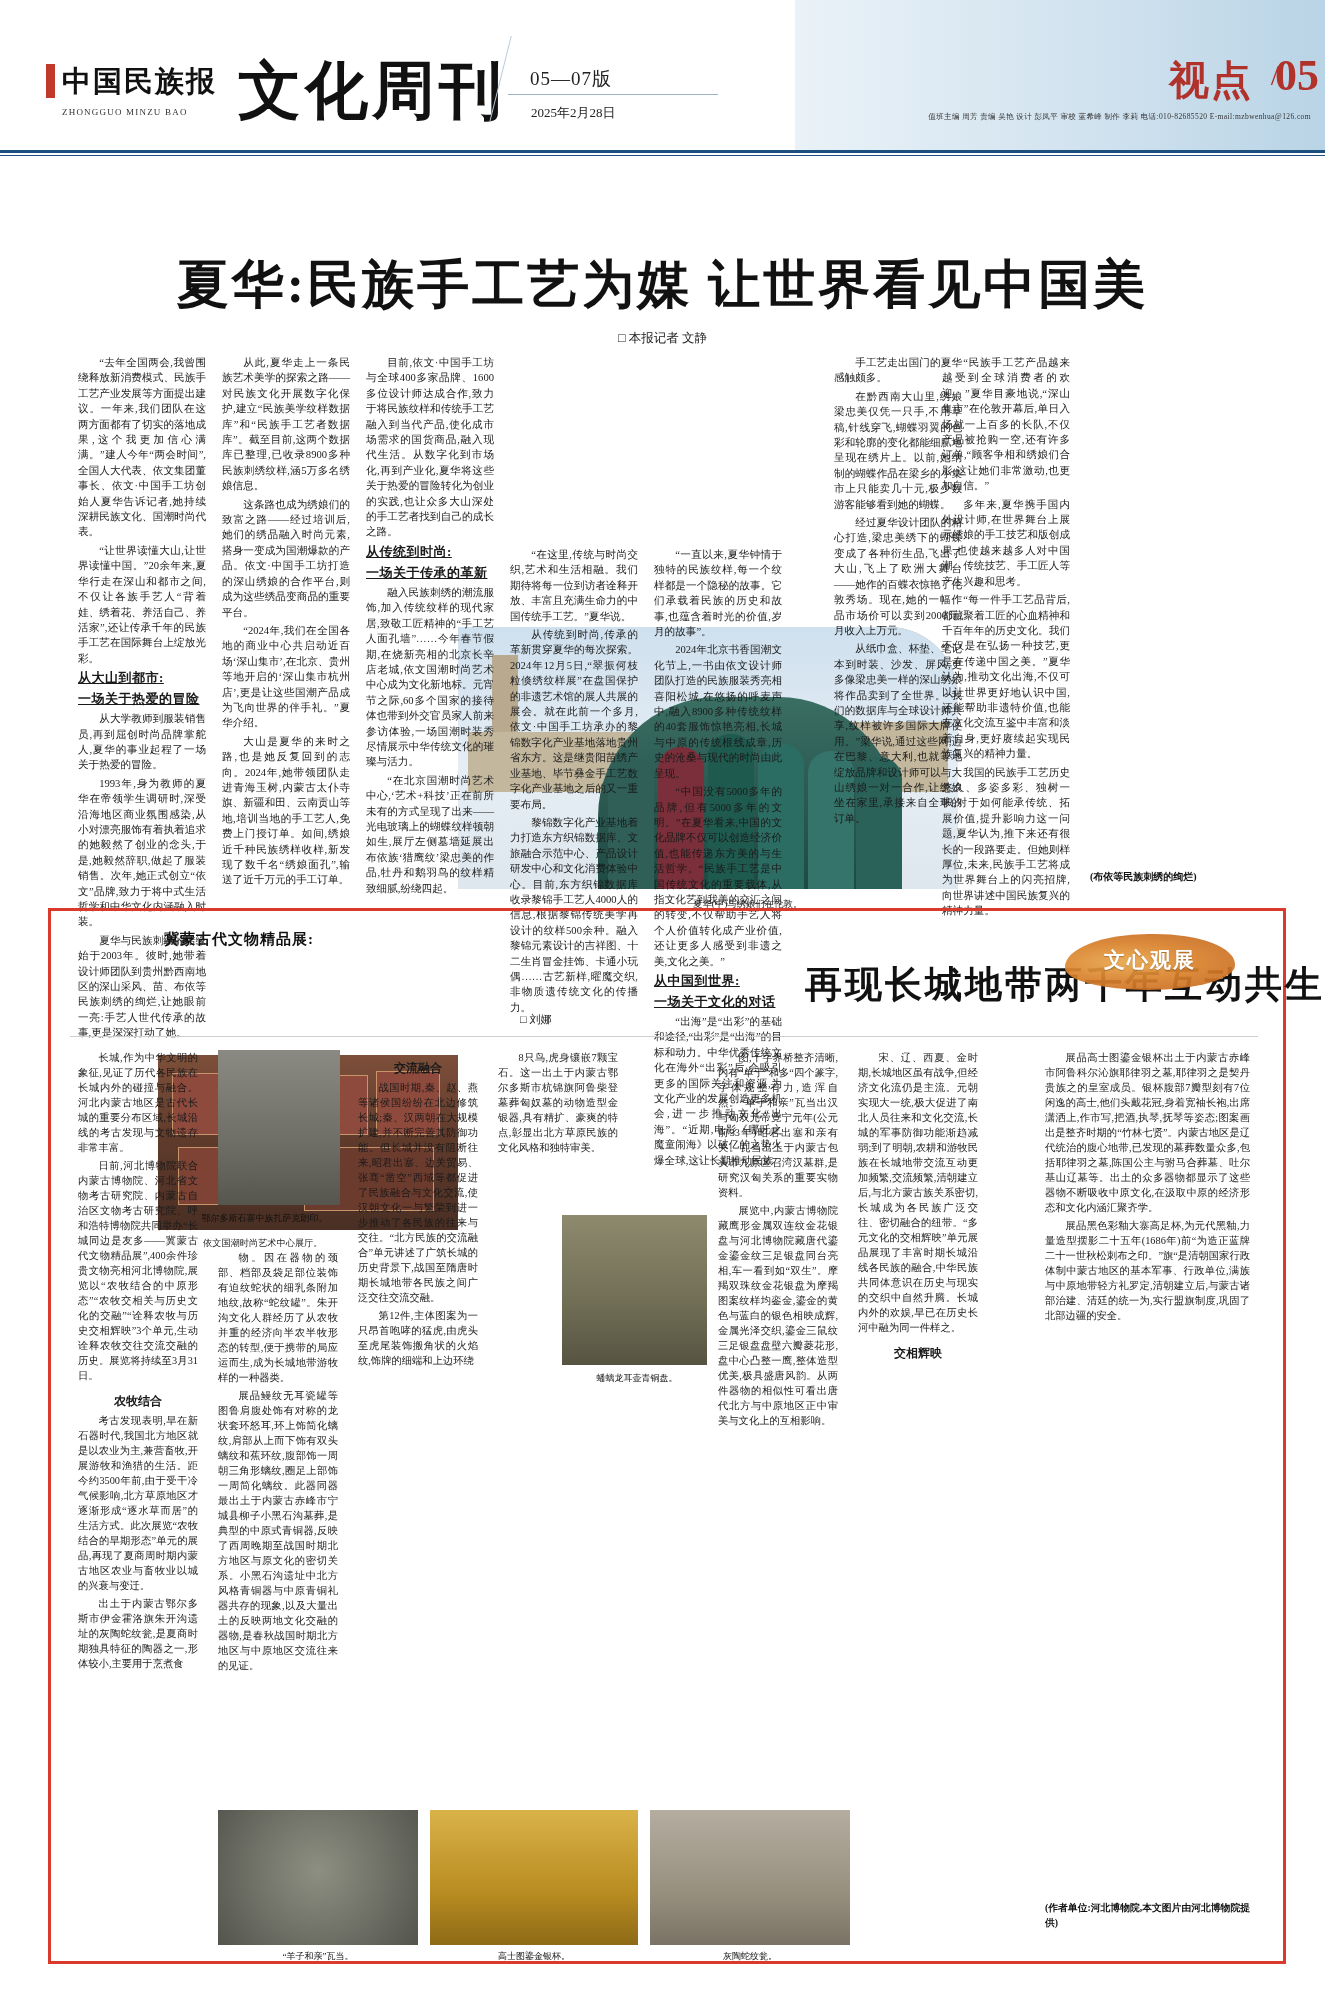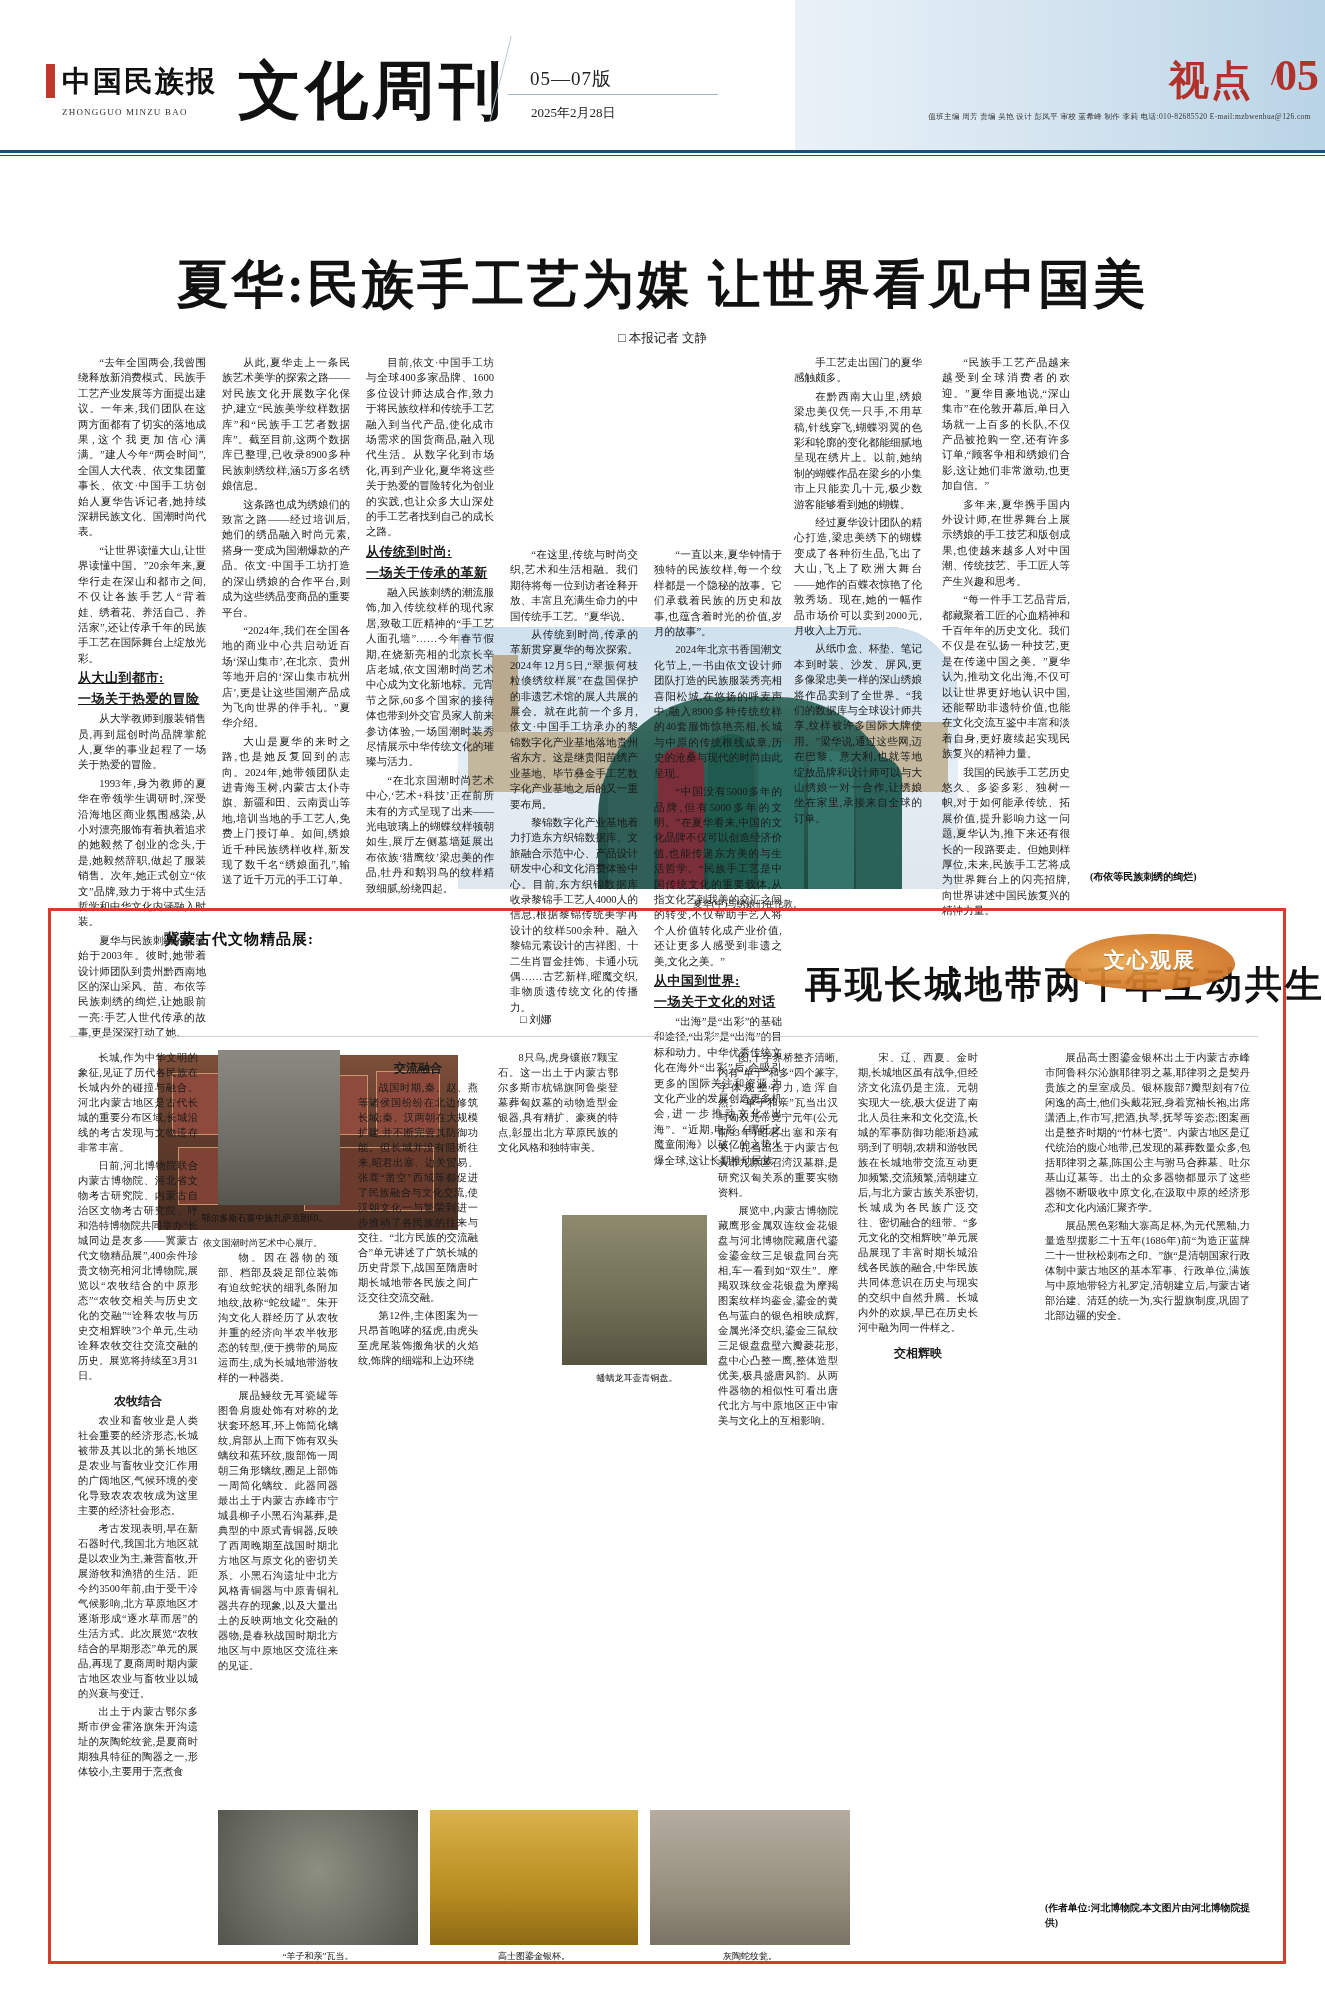--- a/index.html
+++ b/index.html
@@ -175,21 +175,21 @@
 
     <div class="col" style="left:576px;top:192px;width:128px;">
       <p>“一直以来,夏华钟情于独特的民族纹样,每一个纹样都是一个隐秘的故事。它们承载着民族的历史和故事,也蕴含着时光的价值,岁月的故事”。</p>
       <p>2024年北京书香国潮文化节上,一书由依文设计师团队打造的民族服装秀亮相喜阳松城,在悠扬的呼麦声中,融入8900多种传统纹样的40套服饰惊艳亮相,长城与中原的传统根线成章,历史的沧桑与现代的时尚由此呈现。</p>
       <p>“中国没有5000多年的品牌,但有5000多年的文明。”在夏华看来,中国的文化品牌不仅可以创造经济价值,也能传递东方美的与生活哲学。“民族手工艺是中国传统文化的重要载体,从指文化艺到我美的交汇之间的转变,不仅帮助手艺人将个人价值转化成产业价值,还让更多人感受到非遗之美,文化之美。”</p>
       <p class="sub">从中国到世界:</p>
       <p class="sub" style="margin-top:0">一场关于文化的对话</p>
       <p>“出海”是“出彩”的基础和途径,“出彩”是“出海”的目标和动力。中华优秀传统文化在海外“出彩”后,会吸引更多的国际关注和资源,为文化产业的发展创造更多机会,进一步推动文化“出海”。“近期,电影《哪吒之魔童闹海》以破亿的之势火爆全球,这让长期推动民族</p>
     </div>
 
-    <div class="col" style="left:716px;top:0;width:128px;font-family:Liberation Serif, serif;">
+    <div class="col" style="left:756px;top:0;width:128px;font-family:Liberation Serif, serif;">
       <p>手工艺走出国门的夏华感触颇多。</p>
       <p>在黔西南大山里,绣娘梁忠美仅凭一只手,不用草稿,针线穿飞,蝴蝶羽翼的色彩和轮廓的变化都能细腻地呈现在绣片上。以前,她纳制的蝴蝶作品在梁乡的小集市上只能卖几十元,极少数游客能够看到她的蝴蝶。</p>
       <p>经过夏华设计团队的精心打造,梁忠美绣下的蝴蝶变成了各种衍生品,飞出了大山,飞上了欧洲大舞台——她作的百蝶衣惊艳了伦敦秀场。现在,她的一幅作品市场价可以卖到2000元,月收入上万元。</p>
       <p>从纸巾盒、杯垫、笔记本到时装、沙发、屏风,更多像梁忠美一样的深山绣娘将作品卖到了全世界。“我们的数据库与全球设计师共享,纹样被许多国际大牌使用。”梁华说,通过这些网,迈在巴黎、意大利,也就等地绽放品牌和设计师可以与大山绣娘一对一合作,让绣娘坐在家里,承接来自全球的订单。</p>
     </div>
 
     <div class="col" style="left:864px;top:0;width:128px;">
       <p>“民族手工艺产品越来越受到全球消费者的欢迎。”夏华目豪地说,“深山集市”在伦敦开幕后,单日入场就一上百多的长队,不仅产品被抢购一空,还有许多订单,“顾客争相和绣娘们合影,这让她们非常激动,也更加自信。”</p>
       <p>多年来,夏华携手国内外设计师,在世界舞台上展示绣娘的手工技艺和版创成果,也使越来越多人对中国潮、传统技艺、手工匠人等产生兴趣和思考。</p>
       <p>“每一件手工艺品背后,都藏聚着工匠的心血精神和千百年年的历史文化。我们不仅是在弘扬一种技艺,更是在传递中国之美。”夏华认为,推动文化出海,不仅可以让世界更好地认识中国,还能帮助非遗特价值,也能在文化交流互鉴中丰富和淡着自身,更好赓续起实现民族复兴的精神力量。</p>
@@ -206,21 +206,20 @@
   <div class="seal">
     <div class="ink"></div>
     <div class="txt">文心观展</div>
   </div>
   <div class="f-rule"></div>
 
   <div class="fcol" style="left:78px;top:1050px;width:120px;">
     <p>长城,作为中华文明的象征,见证了历代各民族在长城内外的碰撞与融合。河北内蒙古地区是古代长城的重要分布区域,长城沿线的考古发现与文物遗存非常丰富。</p>
     <p>日前,河北博物院联合内蒙古博物院、河北省文物考古研究院、内蒙古自治区文物考古研究院、呼和浩特博物院共同举办“长城同边是友多——冀蒙古代文物精品展”,400余件珍贵文物亮相河北博物院,展览以“农牧结合的中原形态”“农牧交相关与历史文化的交融”“诠释农牧与历史交相辉映”3个单元,生动诠释农牧交往交流交融的历史。展览将持续至3月31日。</p>
     <p class="sub2" style="margin-top:10px;text-align:center;">农牧结合</p>
-    <p>农业和畜牧业是人类社会重要的经济形态,长城被带及其以北的第长地区是农业与畜牧业交汇作用的广阔地区,气候环境的变化导致农农农牧成为这里主要的经济社会形态。</p>
     <p>考古发现表明,早在新石器时代,我国北方地区就是以农业为主,兼营畜牧,开展游牧和渔猎的生活。距今约3500年前,由于受干冷气候影响,北方草原地区才逐渐形成“逐水草而居”的生活方式。此次展览“农牧结合的早期形态”单元的展品,再现了夏商周时期内蒙古地区农业与畜牧业以城的兴衰与变迁。</p>
     <p>出土于内蒙古鄂尔多斯市伊金霍洛旗朱开沟遗址的灰陶蛇纹瓮,是夏商时期独具特征的陶器之一,形体较小,主要用于烹煮食</p>
   </div>
 
   <div class="obj1">
       <div class="stone"></div>
     </div>
   <div class="ocap1">鄂尔多斯石寨中族扎萨克朗印。</div>
 
   <div class="fcol" style="left:218px;top:1250px;width:120px;">

